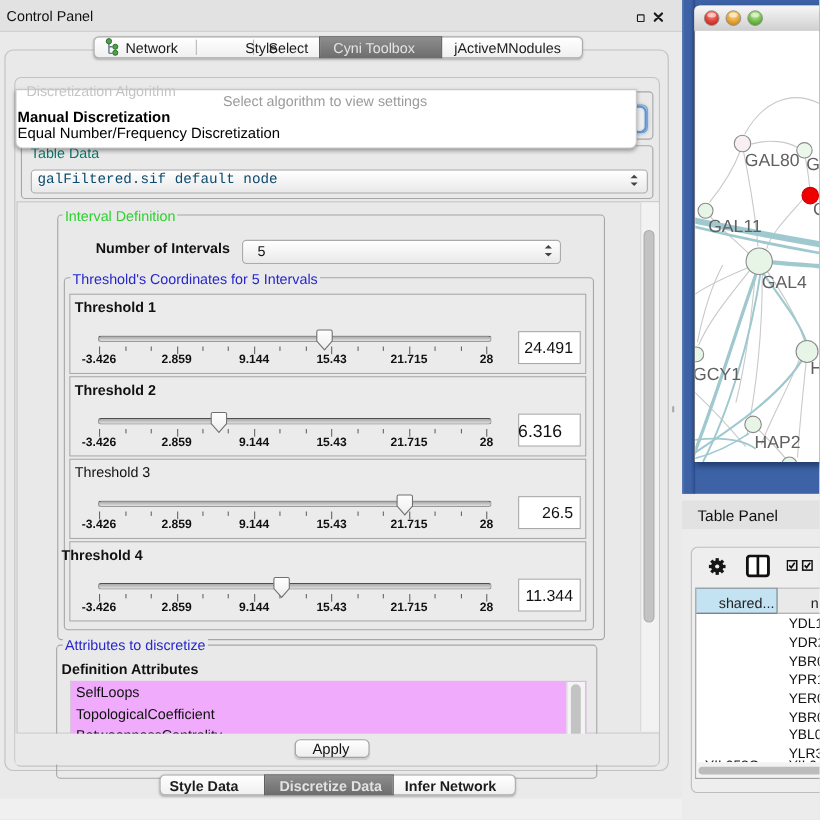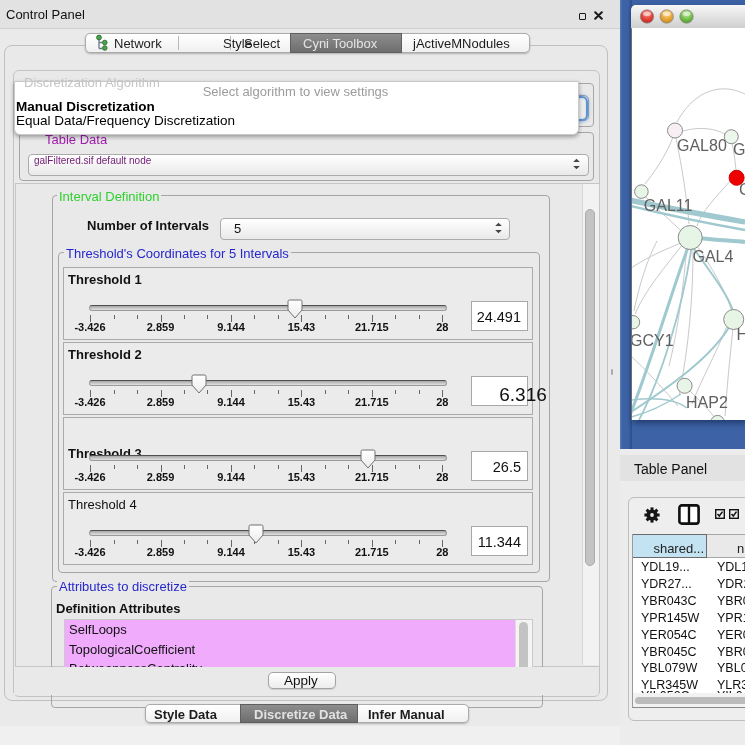--- a/index.html
+++ b/index.html
@@ -40,24 +40,24 @@
 <div class="abs" style="left:413px;top:36px;font-size:13px;color:#1c1c1c;">jActiveMNodules</div>
 
 <div class="abs" style="left:13px;top:70px;width:585px;height:625px;border:1px solid #c3c3c3;border-radius:6px;background:#e9e9e9;"></div>
 
 <div class="groupbox" style="left:19px;top:83px;width:573px;height:42px;"></div>
 
 <div class="abs" style="left:545px;top:95px;width:44px;height:26px;border:1px solid #9f9f9f;border-radius:5px;background:#ededed;box-sizing:border-box;"></div>
 <div class="abs" style="left:574px;top:95.5px;width:14px;height:25px;border-radius:6px;border:2.6px solid #5f94d2;box-sizing:border-box;box-shadow:0 0 3px 1.2px rgba(95,148,210,0.55), inset 0 0 2px rgba(95,148,210,0.4);"></div>
 
 <div class="groupbox" style="left:19px;top:132px;width:573px;height:47px;"></div>
-<div class="glabel" style="left:43px;top:133px;color:#a21caf;background:none;">Table Data</div>
+<div class="glabel" style="left:26px;top:133px;color:#0f766e;background:none;">Table Data</div>
 
 <div class="abs" style="left:28px;top:154px;width:559px;height:20px;border:1px solid #ababab;border-radius:4px;background:linear-gradient(#ffffff,#e9e9e9);"></div>
-<div class="abs" style="left:34px;top:155px;font-size:10px;color:#701a75;">galFiltered.sif default node</div>
+<div class="abs" style="left:34px;top:155px;font-size:13px;color:#0c4a6e;font-family:Liberation Mono, monospace;">galFiltered.sif default node</div>
 <svg class="abs" style="left:572px;top:158px;" width="9" height="12" viewBox="0 0 9 12">
  <path d="M1.2 4 L4.5 0.8 L7.8 4 Z" fill="#444"></path>
     <path d="M1.2 8 L4.5 11.2 L7.8 8 Z" fill="#444"></path>
 </svg>
 
 <div class="abs" style="left:15px;top:183px;width:583px;height:482px;border:1px solid #c6c6c6;background:#e9e9e9;overflow:hidden;"></div>
 
 <div class="groupbox" style="left:52px;top:195px;width:496px;height:385px;"></div>
 <div class="glabel" style="left:57px;top:190px;color:#2fd12f;">Interval Definition</div>
 
@@ -137,24 +137,24 @@
 <svg class="abs" style="left:191px;top:374px;z-index:3;" width="16" height="20" viewBox="0 0 16 20">
 <path d="M2.5 1 L13.5 1 Q15 1 15 2.5 L15 11 L8 19 L1 11 L1 2.5 Q1 1 2.5 1 Z" fill="url(#g2)" stroke="#707070" stroke-width="1"></path>
 <defs>
       <linearGradient id="g2" x1="0" y1="0" x2="0" y2="1">
         <stop offset="0" stop-color="#ffffff"></stop>
         <stop offset="1" stop-color="#ececec"></stop>
       </linearGradient>
     </defs>
   </svg>
 <div class="abs" style="left:471px;top:376px;width:55px;height:28px;border:1px solid #a8a8a8;background:#fff;"></div>
-<div class="abs" style="left:471px;top:384px;width:50px;text-align:center;font-size:19px;color:#111;padding-left:27px;">6.316</div>
+<div class="abs" style="left:471px;top:384px;width:50px;text-align:left;font-size:16px;color:#111;">6.316</div>
 
 <div class="abs" style="left:63px;top:417.4px;width:468px;height:71px;border:1px solid #ababab;background:#ebebeb;"></div>
-<div class="abs" style="left:68px;top:446px;font-size:13px;font-weight:bold;color:#111;">Threshold 3</div>
+<div class="abs" style="left:68px;top:422px;font-size:13px;font-weight:normal;color:#111;">Threshold 3</div>
 <div class="abs" style="left:89px;top:455px;width:356px;height:4px;border:1px solid #9a9a9a;border-top-color:#4f4f4f;border-radius:3px;background:linear-gradient(#a6a6a6,#e2e2e2);"></div>
 <div style="position:absolute;left:90.0px;top:465px;width:1px;height:7px;background:#666666;"></div>
 <div style="position:absolute;left:113.5px;top:465px;width:1px;height:4px;background:#666666;"></div>
 <div style="position:absolute;left:137.0px;top:465px;width:1px;height:4px;background:#666666;"></div>
 <div style="position:absolute;left:160.5px;top:465px;width:1px;height:7px;background:#666666;"></div>
 <div style="position:absolute;left:183.9px;top:465px;width:1px;height:4px;background:#666666;"></div>
 <div style="position:absolute;left:207.4px;top:465px;width:1px;height:4px;background:#666666;"></div>
 <div style="position:absolute;left:230.9px;top:465px;width:1px;height:7px;background:#666666;"></div>
 <div style="position:absolute;left:254.4px;top:465px;width:1px;height:4px;background:#666666;"></div>
 <div style="position:absolute;left:277.9px;top:465px;width:1px;height:4px;background:#666666;"></div>
@@ -177,21 +177,21 @@
       <linearGradient id="g3" x1="0" y1="0" x2="0" y2="1">
         <stop offset="0" stop-color="#ffffff"></stop>
         <stop offset="1" stop-color="#ececec"></stop>
       </linearGradient>
     </defs>
   </svg>
 <div class="abs" style="left:471px;top:451px;width:55px;height:28px;border:1px solid #a8a8a8;background:#fff;"></div>
 <div class="abs" style="left:471px;top:459px;width:50px;text-align:right;font-size:14.5px;color:#111;">26.5</div>
 
 <div class="abs" style="left:63px;top:492.4px;width:468px;height:71px;border:1px solid #ababab;background:#ebebeb;"></div>
-<div class="abs" style="left:68px;top:497px;font-size:13px;font-weight:normal;color:#111;">Threshold 4</div>
+<div class="abs" style="left:56px;top:497px;font-size:13px;font-weight:bold;color:#111;">Threshold 4</div>
 <div class="abs" style="left:89px;top:530px;width:356px;height:4px;border:1px solid #9a9a9a;border-top-color:#4f4f4f;border-radius:3px;background:linear-gradient(#a6a6a6,#e2e2e2);"></div>
 <div style="position:absolute;left:90.0px;top:540px;width:1px;height:7px;background:#666666;"></div>
 <div style="position:absolute;left:113.5px;top:540px;width:1px;height:4px;background:#666666;"></div>
 <div style="position:absolute;left:137.0px;top:540px;width:1px;height:4px;background:#666666;"></div>
 <div style="position:absolute;left:160.5px;top:540px;width:1px;height:7px;background:#666666;"></div>
 <div style="position:absolute;left:183.9px;top:540px;width:1px;height:4px;background:#666666;"></div>
 <div style="position:absolute;left:207.4px;top:540px;width:1px;height:4px;background:#666666;"></div>
 <div style="position:absolute;left:230.9px;top:540px;width:1px;height:7px;background:#666666;"></div>
 <div style="position:absolute;left:254.4px;top:540px;width:1px;height:4px;background:#666666;"></div>
 <div style="position:absolute;left:277.9px;top:540px;width:1px;height:4px;background:#666666;"></div>
@@ -234,30 +234,30 @@
 <div class="abs" style="left:582px;top:184px;width:16px;height:481px;background:#f2f2f2;border-left:1px solid #d6d6d6;"></div>
 <div class="abs" style="left:584.5px;top:209px;width:10px;height:357px;background:#c3c3c3;border:0.5px solid #ababab;border-radius:6px;box-sizing:border-box;"></div>
 
 <div class="abs" style="left:268px;top:672px;width:66px;height:15px;border:1px solid #a3a3a3;border-radius:5px;background:linear-gradient(#ffffff,#ededed);box-shadow:0 1px 1px rgba(0,0,0,0.12);"></div>
 <div class="abs" style="left:284px;top:673px;font-size:13.5px;color:#111;">Apply</div>
 
 <div class="abs" style="left:145px;top:704px;width:322px;height:17px;background:linear-gradient(#ffffff,#f0f0f0);border:1px solid #ababab;border-radius:5px;box-shadow:0 1px 2px rgba(0,0,0,0.25);"></div>
 <div class="abs" style="left:240px;top:704px;width:116px;height:17px;background:linear-gradient(#8d8d8d,#6e6e6e);border:1px solid #5f5f5f;"></div>
 <div class="abs" style="left:154px;top:706.5px;font-size:13px;font-weight:bold;color:#1c1c1c;">Style Data</div>
 <div class="abs" style="left:254px;top:706.5px;font-size:13px;font-weight:bold;color:#e2e2e2;">Discretize Data</div>
-<div class="abs" style="left:368px;top:706.5px;font-size:13px;font-weight:bold;color:#1c1c1c;">Infer Manual</div>
+<div class="abs" style="left:368px;top:706.5px;font-size:13px;font-weight:bold;color:#1c1c1c;">Infer Network</div>
 <div class="abs" style="left:0;top:726px;width:620px;height:19px;background:#f0f0f0;"></div>
 
 <div class="abs" style="left:611px;top:369px;width:2px;height:6px;background:#ababab;border-radius:1px;"></div>
 
 <div class="abs" style="left:14px;top:81px;width:563px;height:52px;background:#ffffff;border:1px solid #c9c9c9;border-radius:0 0 6px 6px;box-shadow:0 2px 4px rgba(0,0,0,0.35);z-index:50;"></div>
 <div class="abs" style="left:24px;top:75px;font-size:13px;color:#c4c4c4;z-index:51;">Discretization Algorithm</div>
 <div class="abs" style="left:14px;top:84px;width:563px;text-align:center;font-size:13px;color:#9b9b9b;z-index:51;">Select algorithm to view settings</div>
 <div class="abs" style="left:16px;top:99px;font-size:13.5px;font-weight:bold;color:#000;z-index:51;">Manual Discretization</div>
-<div class="abs" style="left:16px;top:113px;font-size:13.5px;color:#000;z-index:51;">Equal Data/Frequency Discretization</div>
+<div class="abs" style="left:16px;top:113px;font-size:13.5px;color:#000;z-index:51;">Equal Number/Frequency Discretization</div>
 
 <div class="abs" style="left:620px;top:0;width:125px;height:449px;background:#3d63a6;"></div>
 <div class="abs" style="left:620px;top:0;width:12px;height:449px;background:linear-gradient(90deg,#5b7cb5 0,#3d63a6 2.5px,#3d63a6 8px,#2d4c8d 12px);"></div>
 
 <div class="abs" style="left:631px;top:5px;width:114px;height:415px;box-shadow:2px 3px 6px rgba(10,25,60,0.55);border-radius:5px 0 0 0;background:#fff;border-left:1px solid #6f6f6f;box-sizing:border-box;"></div>
 <div class="abs" style="left:631px;top:5px;width:114px;height:23px;background:linear-gradient(#f7f7f7,#cfcfcf);border-bottom:1px solid #8e8e8e;border-radius:5px 0 0 0;"></div>
 <svg class="abs" style="left:638px;top:7px;" width="60" height="20" viewBox="0 0 60 20">
  <defs>
   <radialGradient id="tr" cx="0.5" cy="0.3" r="0.8">
         <stop offset="0" stop-color="#f9958d"></stop>
@@ -370,21 +370,20 @@
 <svg class="abs" style="left:715px;top:509px;z-index:6;" width="24" height="10" viewBox="0 0 24 10">
   <rect x="0.7" y="0.7" width="8.6" height="8.6" fill="none" stroke="#111" stroke-width="1.4"></rect>
   <path d="M2.5 5 L4.3 7 L7.5 2.6" stroke="#111" stroke-width="1.5" fill="none"></path>
   <rect x="14.7" y="0.7" width="8.6" height="8.6" fill="none" stroke="#111" stroke-width="1.4"></rect>
   <path d="M16.5 5 L18.3 7 L21.5 2.6" stroke="#111" stroke-width="1.5" fill="none"></path>
 </svg>
 
 <div class="abs" style="left:632px;top:534px;width:113px;height:173px;background:#ffffff;border-left:1px solid #9a9a9a;border-bottom:1px solid #8a8a8a;overflow:hidden;z-index:6;">
   <div style="position:absolute;left:-1px;top:0;width:75px;height:24px;background:#c3e3f2;border:1px solid #6a6a6a;box-sizing:border-box;text-align:right;padding-right:2px;font-size:13px;color:#222;line-height:28px;">shared...</div>
   <div style="position:absolute;left:74px;top:0;width:62px;height:24px;background:#e9e9e9;border:1px solid #a6a6a6;border-left:none;box-sizing:border-box;font-size:13px;color:#222;line-height:28px;padding-left:30px;">n</div>
-  <div style="position:absolute;left:8px;top:25px;font-size:12.5px;color:#111;line-height:16.9px;">YDL19...<br>YDR27...<br>YBR043C<br>YPR145W<br>YER054C<br>YBR045C<br>YBL079W<br>YLR345W</div>
   <div style="position:absolute;left:84px;top:25px;font-size:12.5px;color:#111;line-height:16.9px;">YDL1<br>YDR2<br>YBR0<br>YPR1<br>YER0<br>YBR0<br>YBL0<br>YLR3</div>
     <div style="position:absolute;left:0;top:154.5px;width:113px;height:4.5px;overflow:hidden;">
       <span style="position:absolute;left:8px;top:0;font-size:12.5px;color:#111;">YIL052C</span>
       <span style="position:absolute;left:84px;top:0;font-size:12.5px;color:#111;">YIL0</span>
     </div>
   <div style="position:absolute;left:0;top:159px;width:113px;height:14px;background:#f2f2f2;"></div>
   <div style="position:absolute;left:2px;top:163px;width:115px;height:6.5px;background:#bcbcbc;border-radius:3.5px;"></div>
 </div>
 
 </body></html>

